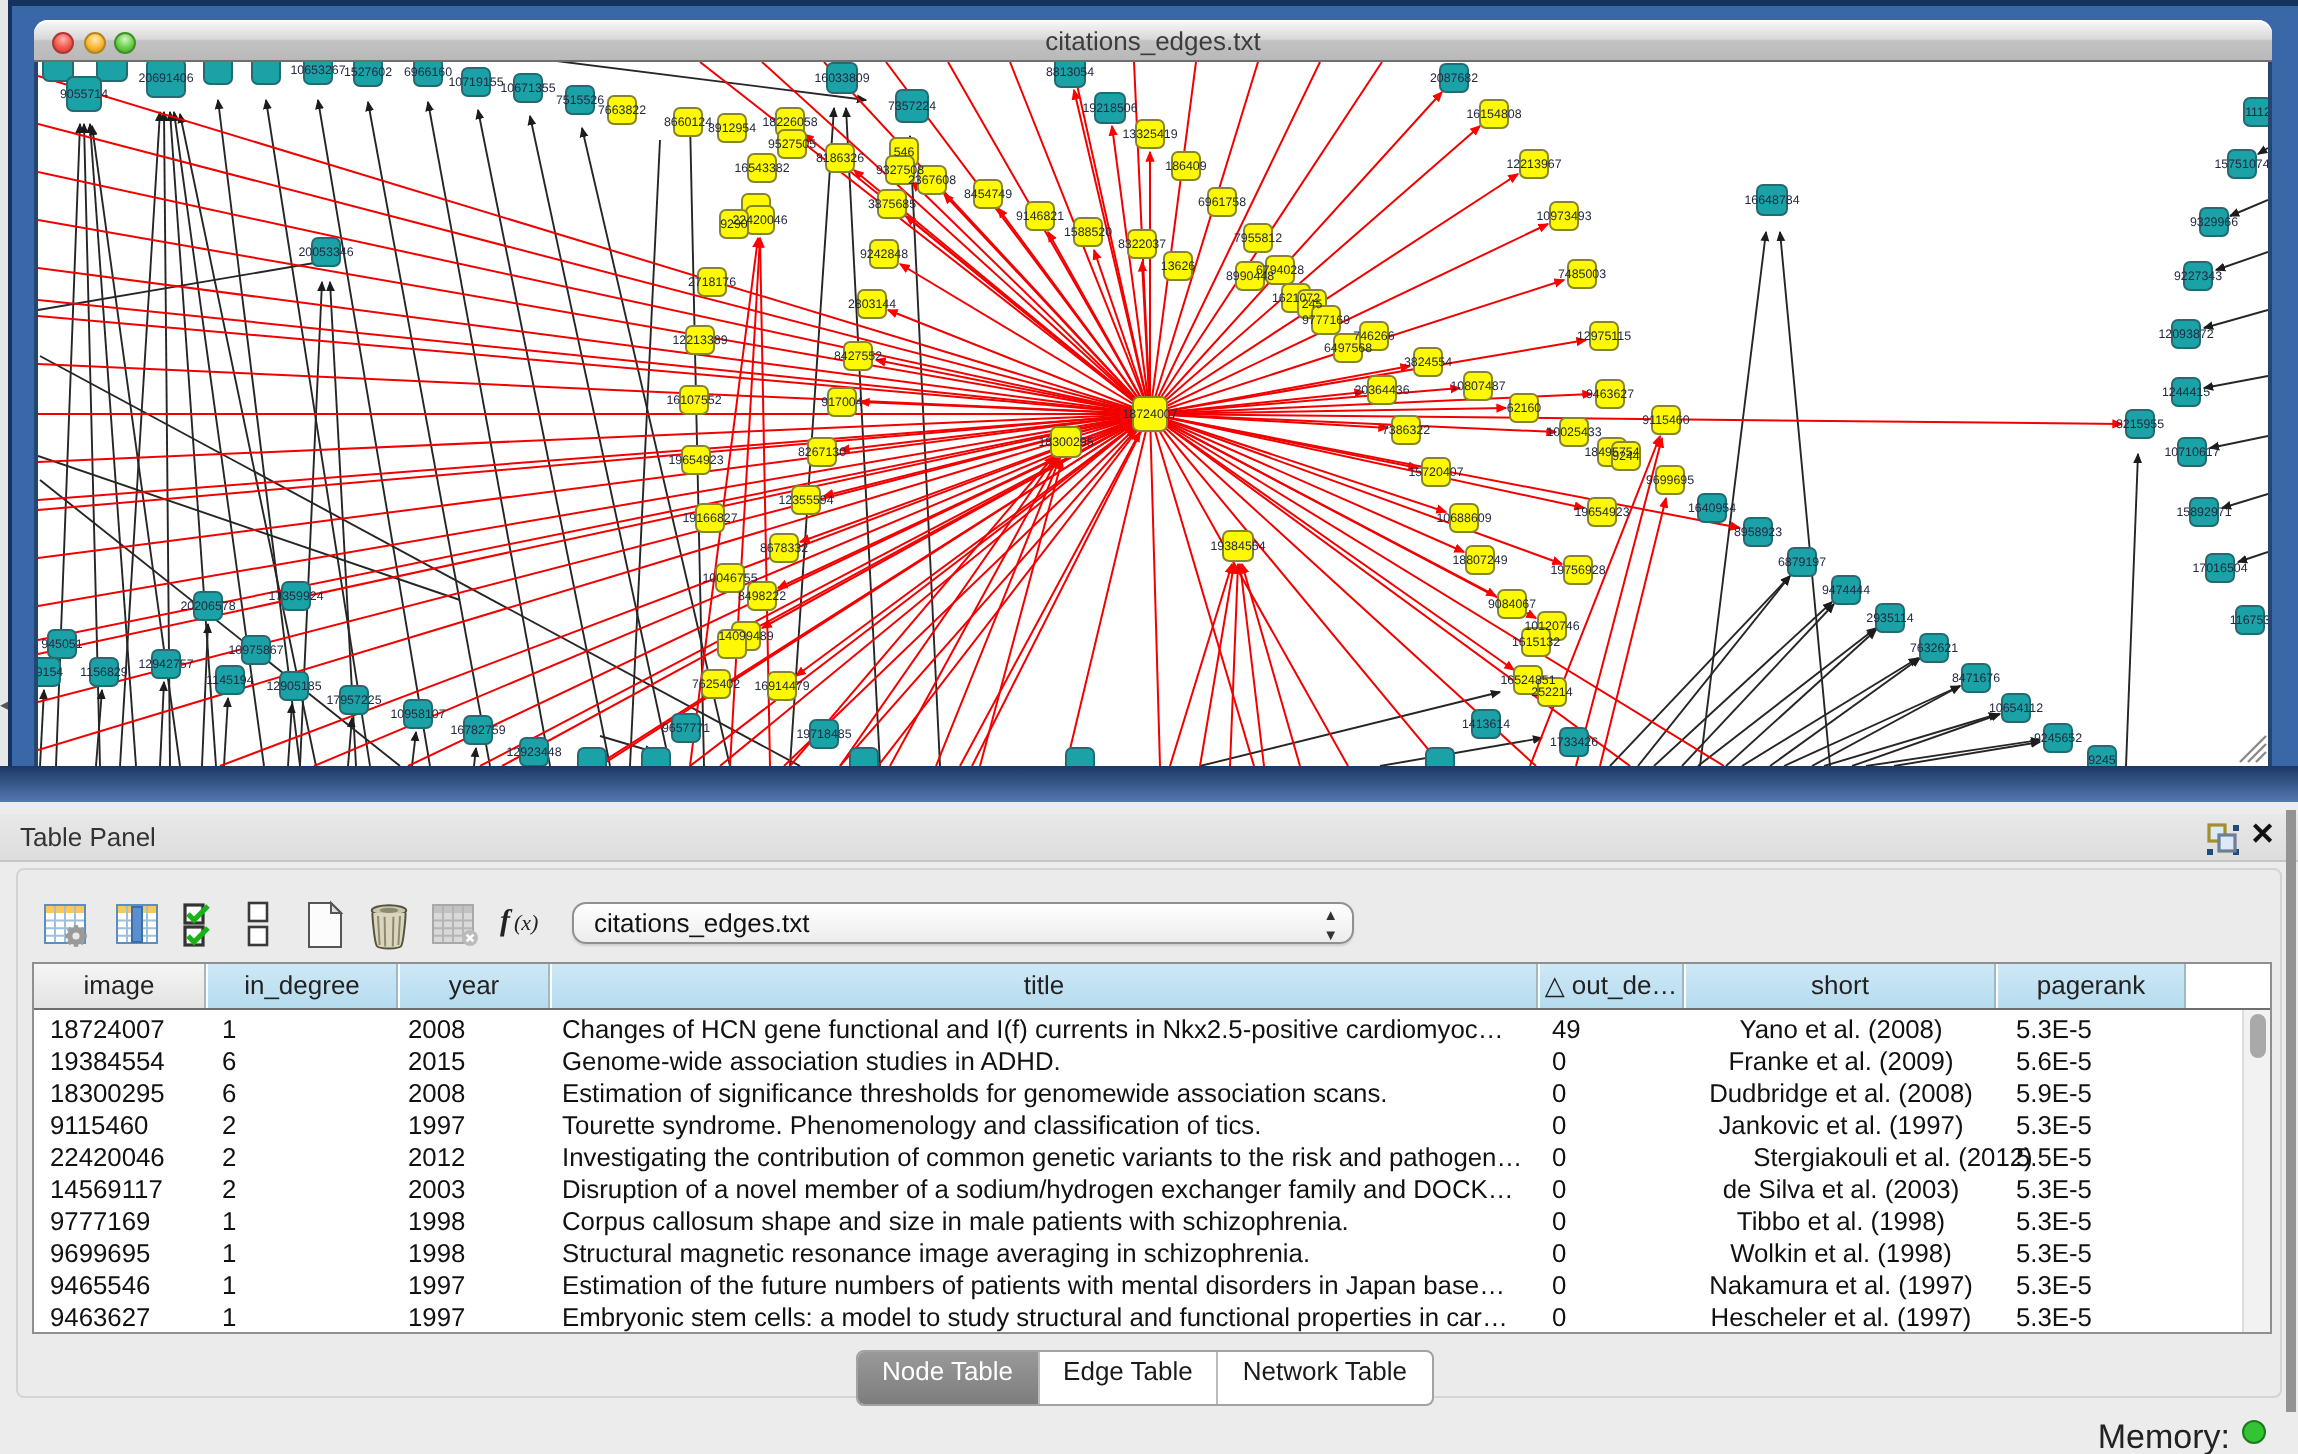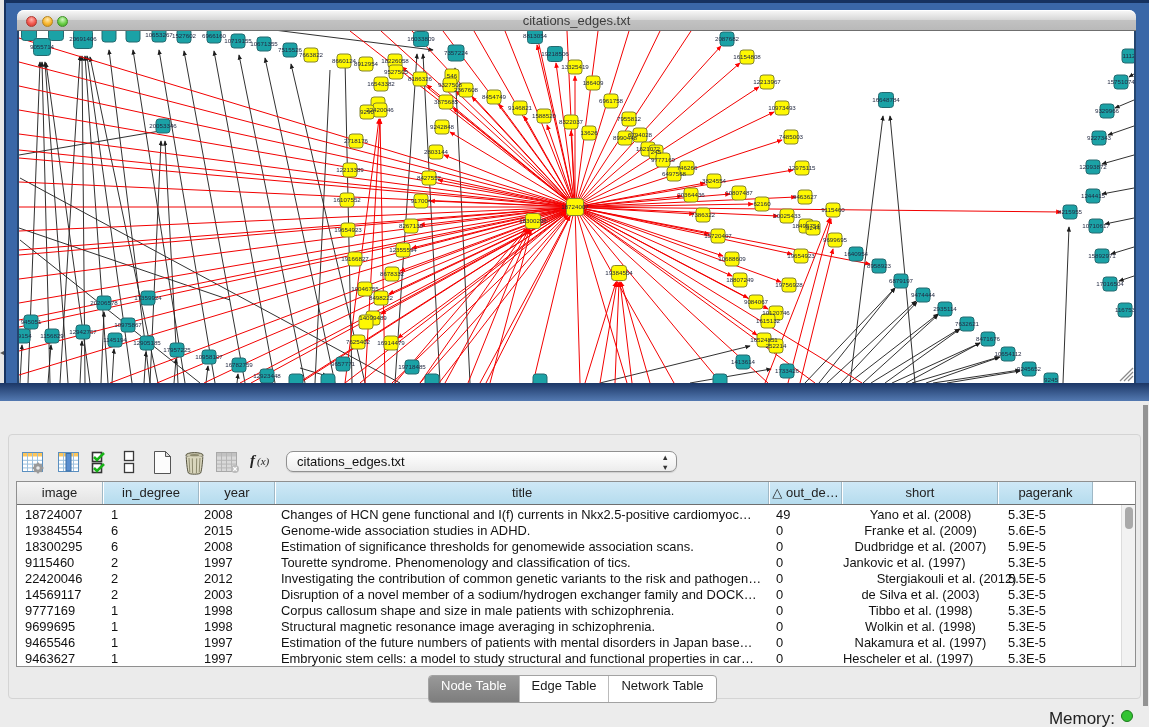--- a/index.html
+++ b/index.html
@@ -488,20 +488,31 @@
       </g>
       <g stroke="#8a8a8a" stroke-width="1.2">
         <line x1="1124" y1="381" x2="1133" y2="372"></line>
         <line x1="1128" y1="381" x2="1133" y2="376"></line>
         <line x1="1120" y1="381" x2="1133" y2="368"></line>
       </g>
     </svg>
 </div>
 
 <div style="position:absolute;left:0;top:401px;width:1149px;height:326px;background:#ececec">
+  <div style="position:absolute;left:0;top:6px;width:1149px;height:24px;background:linear-gradient(#e8e8e8,#dddddd);border-bottom:1px solid #c6c6c6;font-size:13px;color:#333">
+      <span style="position:absolute;left:10px;line-height:24px">Table Panel</span>
+    <div style="position:absolute;left:1102px;top:4px"><svg width="20" height="18" viewBox="0 0 20 18">
+          <rect x="14.5" y="1.5" width="3" height="3" fill="#1d4b7a"></rect>
+          <rect x="1.5" y="13.5" width="3" height="3" fill="#1d4b7a"></rect>
+          <rect x="14.5" y="13.5" width="3" height="3" fill="#1d4b7a"></rect>
+          <rect x="2.5" y="1.5" width="8" height="8" fill="#dce9f6" stroke="#a08f2c" stroke-width="1.6"></rect>
+          <rect x="7.5" y="6.5" width="8" height="8" fill="#dce9f6" stroke="#6b7f96" stroke-width="1.6"></rect>
+        </svg></div>
+    <div style="position:absolute;left:1125px;top:1px;font-size:15px;font-weight:bold;color:#111">✕</div>
+  </div>
   <div style="position:absolute;left:8px;top:33px;width:1133px;height:265px;background:#ebebeb;border:1px solid #d4d4d4;border-radius:4px"></div>
   <div style="position:absolute;left:20px;top:48px"><svg width="26" height="26" viewBox="0 0 26 26">
         <rect x="2.5" y="3.5" width="20" height="19" fill="#fff" stroke="#5a8fc0"></rect>
         <rect x="3" y="4" width="19" height="3.5" fill="#fdc65a"></rect>
         <line x1="3" y1="11.3" x2="22" y2="11.3" stroke="#9cc0dd"></line>
         <line x1="3" y1="15.1" x2="22" y2="15.1" stroke="#9cc0dd"></line>
         <line x1="3" y1="18.9" x2="22" y2="18.9" stroke="#9cc0dd"></line>
         <line x1="7.5" y1="4" x2="7.5" y2="22" stroke="#9cc0dd"></line>
         <line x1="12.5" y1="4" x2="12.5" y2="22" stroke="#9cc0dd"></line>
         <line x1="17.5" y1="4" x2="17.5" y2="22" stroke="#9cc0dd"></line>
@@ -602,30 +613,30 @@
         <span style="position:absolute;left:759px">0</span>
         <span style="position:absolute;left:826px;width:155px;text-align:center">Franke et al. (2009)</span>
         <span style="position:absolute;left:991px">5.6E‑5</span>
       </div>
       <div style="position:absolute;left:0;top:57px;width:1118px;height:16px;line-height:16px;font-size:12.9px;color:#111;white-space:nowrap">
         <span style="position:absolute;left:8px">18300295</span>
         <span style="position:absolute;left:94px">6</span>
         <span style="position:absolute;left:187px">2008</span>
         <span style="position:absolute;left:264px;width:492px;overflow:hidden">Estimation of significance thresholds for genomewide association scans.</span>
         <span style="position:absolute;left:759px">0</span>
-        <span style="position:absolute;left:826px;width:155px;text-align:center">Dudbridge et al. (2007)</span>
+        <span style="position:absolute;left:826px;width:155px;text-align:center">Dudbridge et al. (2008)</span>
         <span style="position:absolute;left:991px">5.9E‑5</span>
       </div>
       <div style="position:absolute;left:0;top:73px;width:1118px;height:16px;line-height:16px;font-size:12.9px;color:#111;white-space:nowrap">
         <span style="position:absolute;left:8px">9115460</span>
         <span style="position:absolute;left:94px">2</span>
         <span style="position:absolute;left:187px">1997</span>
         <span style="position:absolute;left:264px;width:492px;overflow:hidden">Tourette syndrome. Phenomenology and classification of tics.</span>
         <span style="position:absolute;left:759px">0</span>
-        <span style="position:absolute;left:826px;width:155px;">Jankovic et al. (1997)</span>
+        <span style="position:absolute;left:826px;width:155px;text-align:center">Jankovic et al. (1997)</span>
         <span style="position:absolute;left:991px">5.3E‑5</span>
       </div>
       <div style="position:absolute;left:0;top:89px;width:1118px;height:16px;line-height:16px;font-size:12.9px;color:#111;white-space:nowrap">
         <span style="position:absolute;left:8px">22420046</span>
         <span style="position:absolute;left:94px">2</span>
         <span style="position:absolute;left:187px">2012</span>
         <span style="position:absolute;left:264px;width:492px;overflow:hidden">Investigating the contribution of common genetic variants to the risk and pathogen…</span>
         <span style="position:absolute;left:759px">0</span>
         <span style="position:absolute;left:852px;width:155px;text-align:center">Stergiakouli et al. (2012)</span>
         <span style="position:absolute;left:991px">5.5E‑5</span>
@@ -665,21 +676,21 @@
         <span style="position:absolute;left:759px">0</span>
         <span style="position:absolute;left:826px;width:155px;text-align:center">Nakamura et al. (1997)</span>
         <span style="position:absolute;left:991px">5.3E‑5</span>
       </div>
       <div style="position:absolute;left:0;top:169px;width:1118px;height:16px;line-height:16px;font-size:12.9px;color:#111;white-space:nowrap">
         <span style="position:absolute;left:8px">9463627</span>
         <span style="position:absolute;left:94px">1</span>
         <span style="position:absolute;left:187px">1997</span>
         <span style="position:absolute;left:264px;width:492px;overflow:hidden">Embryonic stem cells: a model to study structural and functional properties in car…</span>
         <span style="position:absolute;left:759px">0</span>
-        <span style="position:absolute;left:826px;width:155px;text-align:left">Hescheler et al. (1997)</span>
+        <span style="position:absolute;left:826px;width:155px;text-align:center">Hescheler et al. (1997)</span>
         <span style="position:absolute;left:991px">5.3E‑5</span>
       </div>
     <div style="position:absolute;left:1104px;top:23px;width:14px;height:161px;background:#f2f2f2;border-left:1px solid #ddd">
       <div style="position:absolute;left:3px;top:2px;width:8px;height:22px;background:#a9a9a9;border-radius:5px"></div>
     </div>
   </div>
 
   <div style="position:absolute;left:428px;top:274px;height:28px;display:flex;border:1px solid #a2a2a2;border-radius:4px;overflow:hidden;background:#fff;font-size:13px">
     <div style="padding:0 12px;line-height:19px;background:linear-gradient(#999,#7d7d7d);color:#fff">Node Table</div>
     <div style="padding:0 12px;line-height:19px;border-left:1px solid #bbb;color:#1a1a1a">Edge Table</div>

